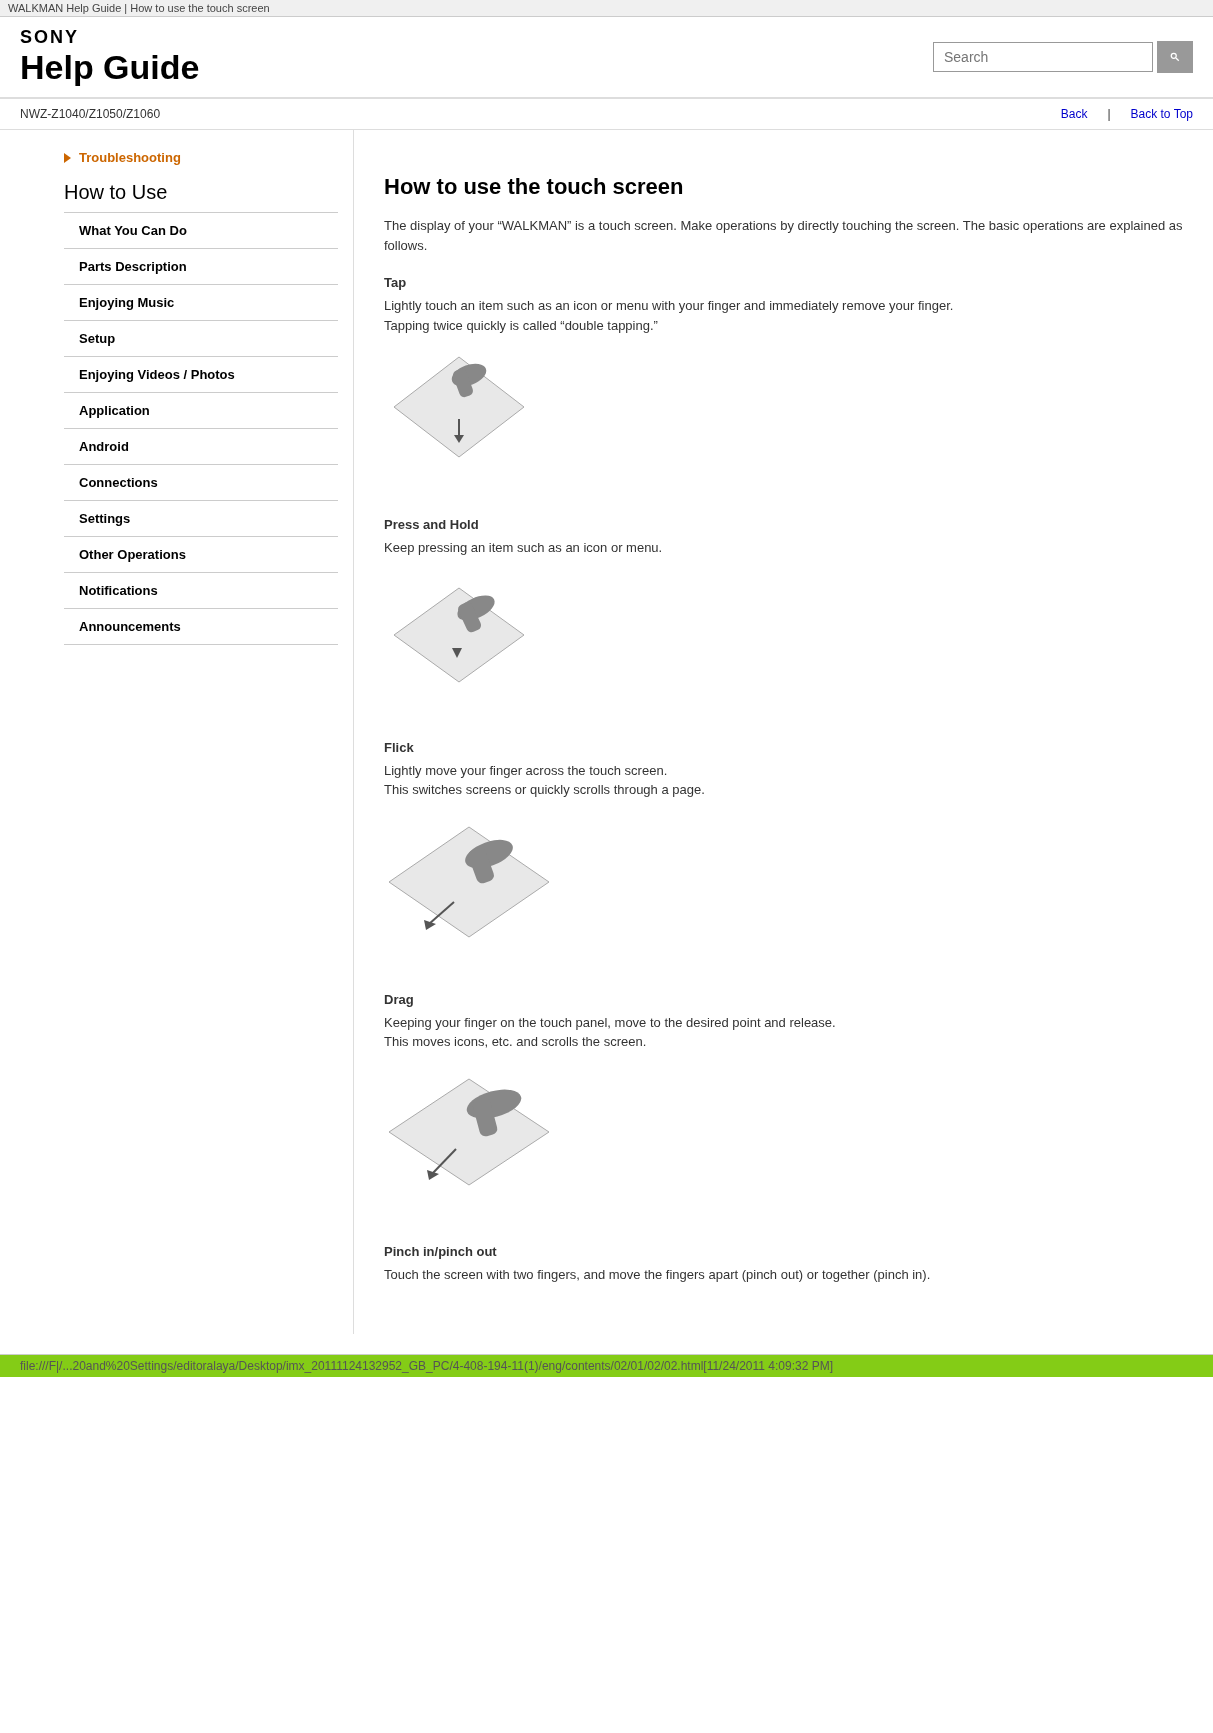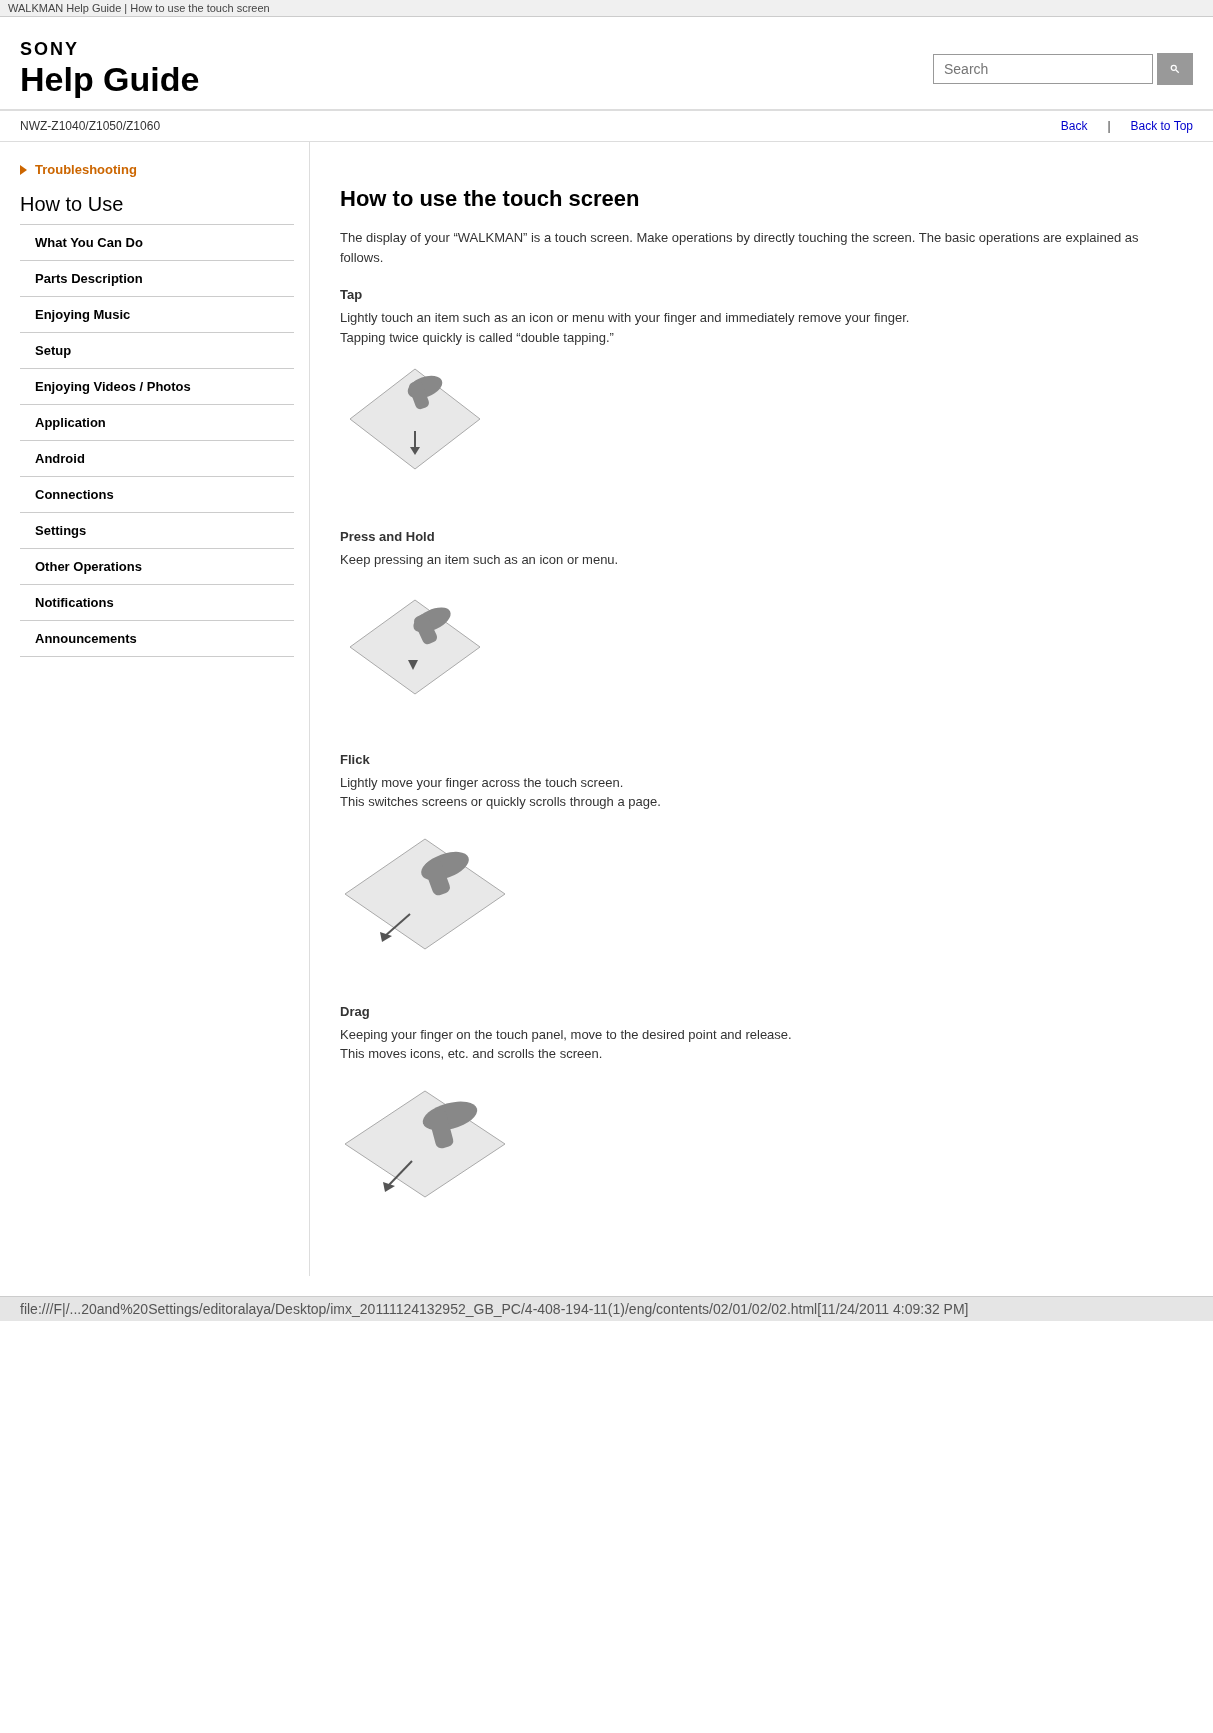--- a/index.html
+++ b/index.html
@@ -15,21 +15,20 @@
     }
 
     
     #header {
       background: #fff;
       border-bottom: 2px solid #ddd;
       padding: 10px 20px;
       display: flex;
       align-items: center;
       justify-content: space-between;
-      margin-top: 12px;
     }
     #logo-area { display: flex; flex-direction: column; }
     #sony-logo {
       font-size: 18px;
       font-weight: 900;
       letter-spacing: 2px;
       color: #000;
       font-family: Arial Black, sans-serif;
     }
     #help-guide-title {
@@ -81,20 +80,21 @@
       color: #00c;
       text-decoration: none;
       cursor: pointer;
     }
     .nav-separator { color: #333; }
 
     
     #main-layout {
       display: flex;
       min-height: 600px;
+      padding-left: 44px;
     }
 
     
     #sidebar {
       width: 310px;
       min-width: 310px;
       padding: 20px 15px 20px 20px;
       border-right: 1px solid #ddd;
     }
     #troubleshooting-link {
@@ -174,23 +174,23 @@
 
     
     .gesture-svg {
       display: block;
     }
 
     
     #footer {
       border-top: 1px solid #ccc;
       padding: 4px 20px;
-      font-size: 14px;
+      font-size: 12px;
       color: #555;
-      background: #e5e5e5;
+      background: #84cc16;
       margin-top: 20px;
     }
   </style>
 </head>
 <body>
 
 <div id="title-bar">
   <span>WALKMAN Help Guide | How to use the touch screen</span>
 </div>
 
@@ -319,20 +319,26 @@
 
           <ellipse cx="110" cy="40" rx="28" ry="13" fill="#888" transform="rotate(-15,110,40)"></ellipse>
           <rect x="92" y="34" width="18" height="38" rx="6" fill="#888" transform="rotate(-15,101,53)"></rect>
 
           <line x1="72" y1="85" x2="48" y2="110" stroke="#555" stroke-width="2"></line>
           <polygon points="43,106 45,116 55,110" fill="#555"></polygon>
         </svg>
       </div>
     </div>
 
+    <div class="operation-section">
+      <div class="operation-title">Pinch in/pinch out</div>
+      <div class="operation-desc">
+        <span>Touch the screen with two fingers, and move the fingers apart (pinch out) or together (pinch in).</span>
+      </div>
+    </div>
 
   </div>
 
 </div>
 
 <div id="footer">
   <span>file:///F|/...20and%20Settings/editoralaya/Desktop/imx_20111124132952_GB_PC/4-408-194-11(1)/eng/contents/02/01/02/02.html[11/24/2011 4:09:32 PM]</span>
 </div>
 
 </body></html>

